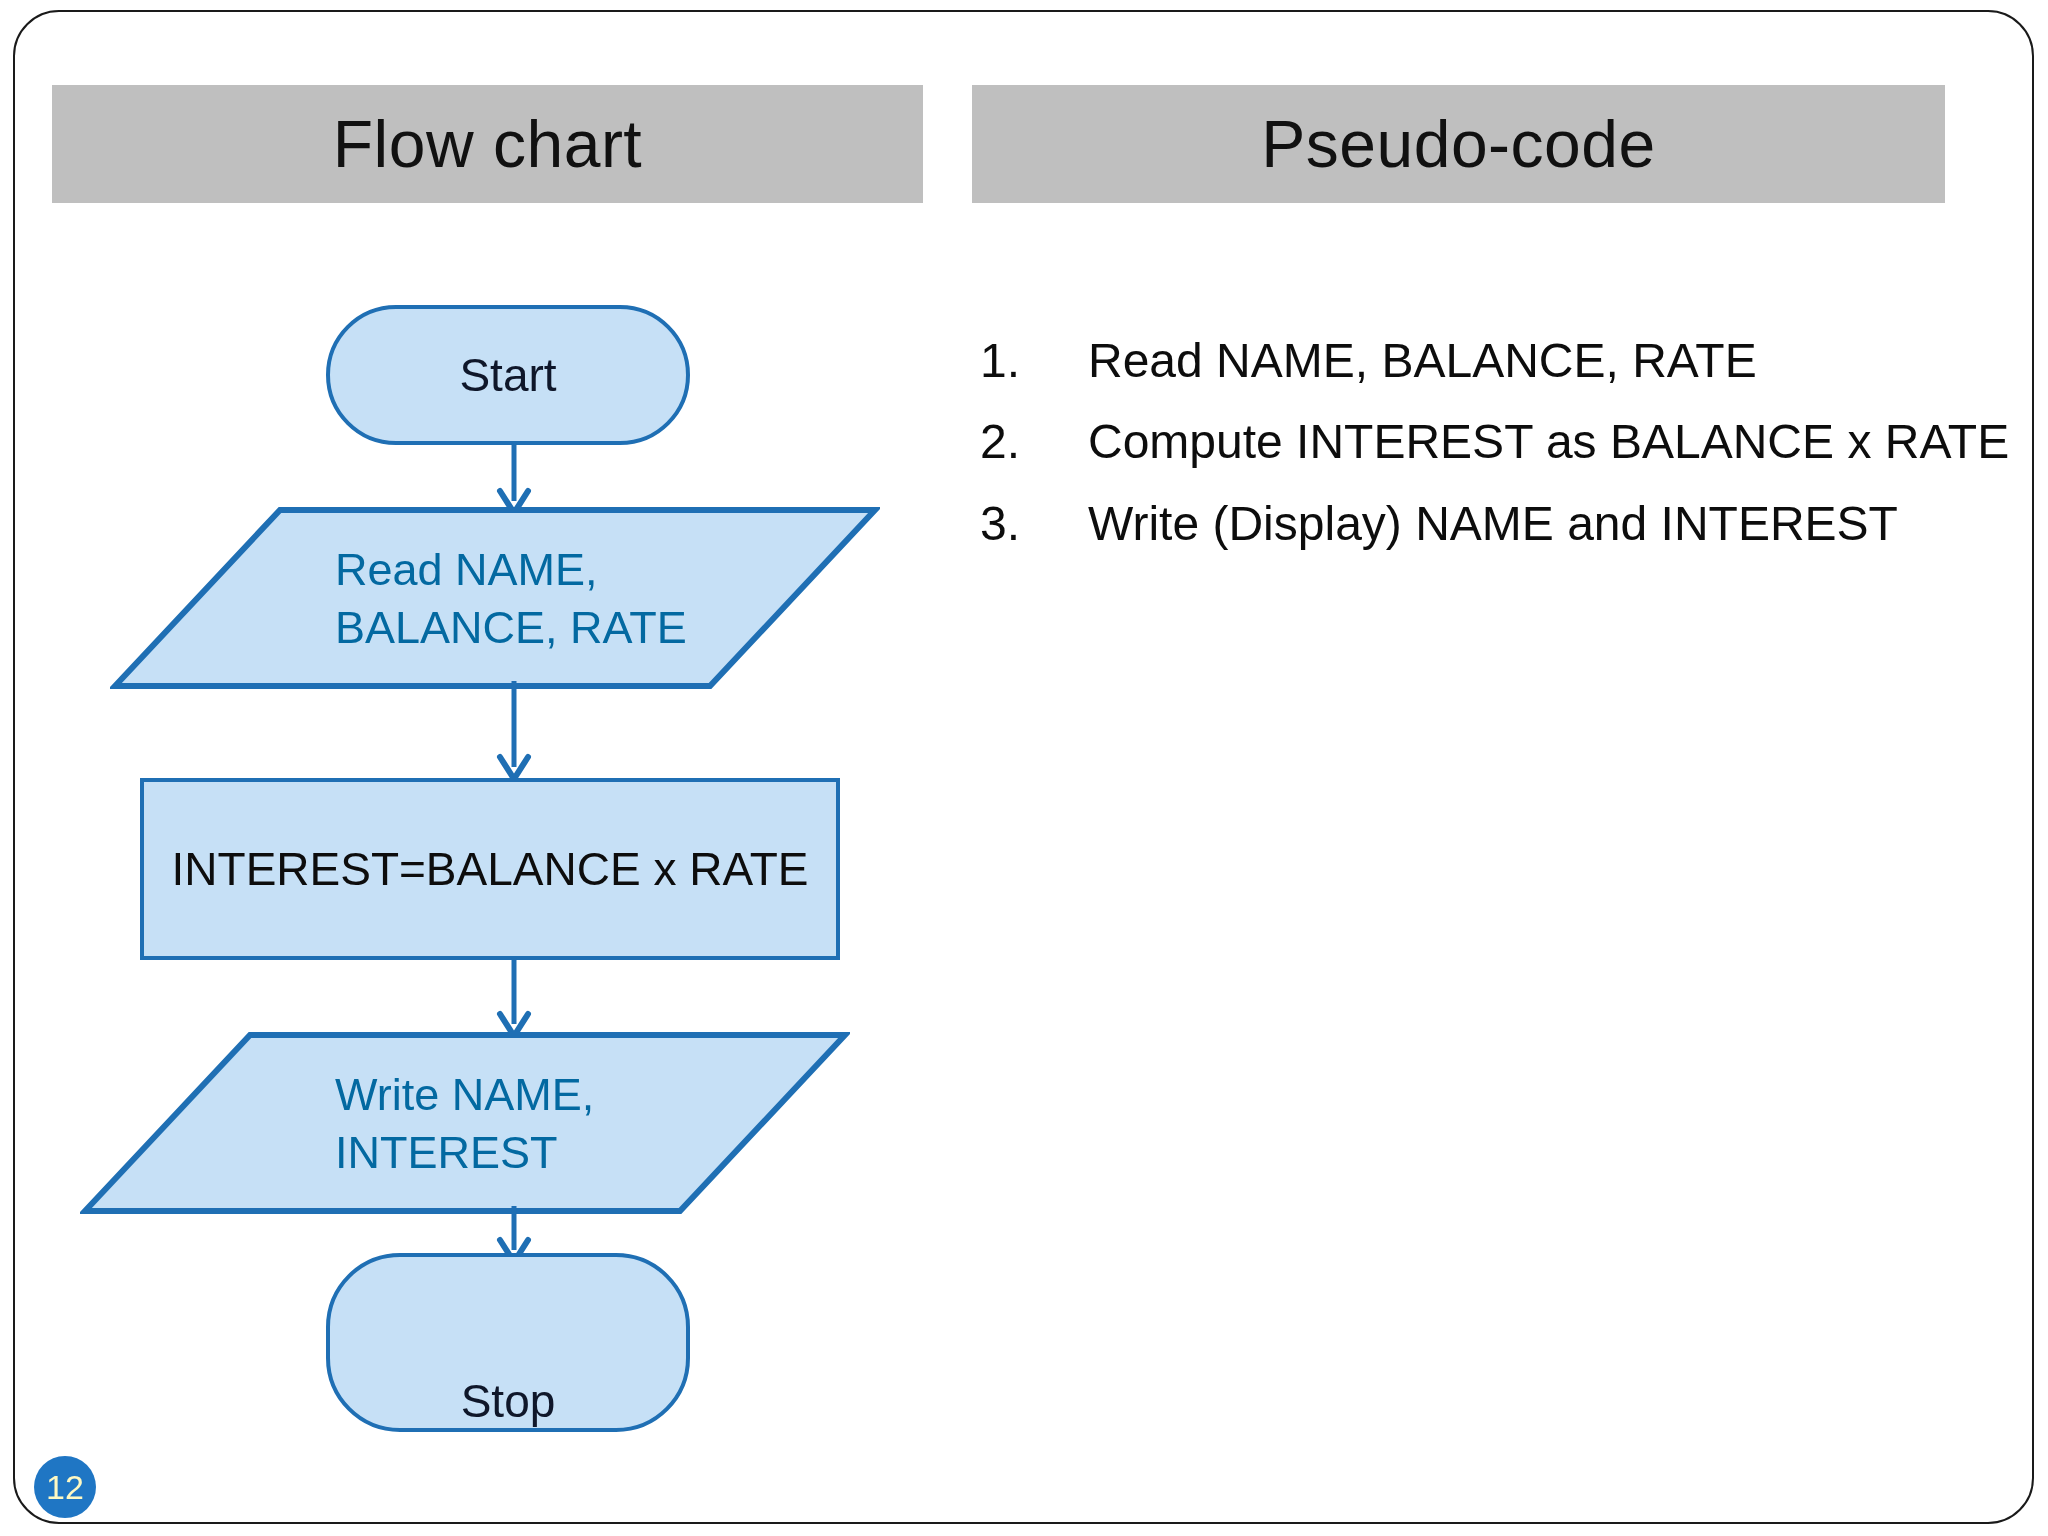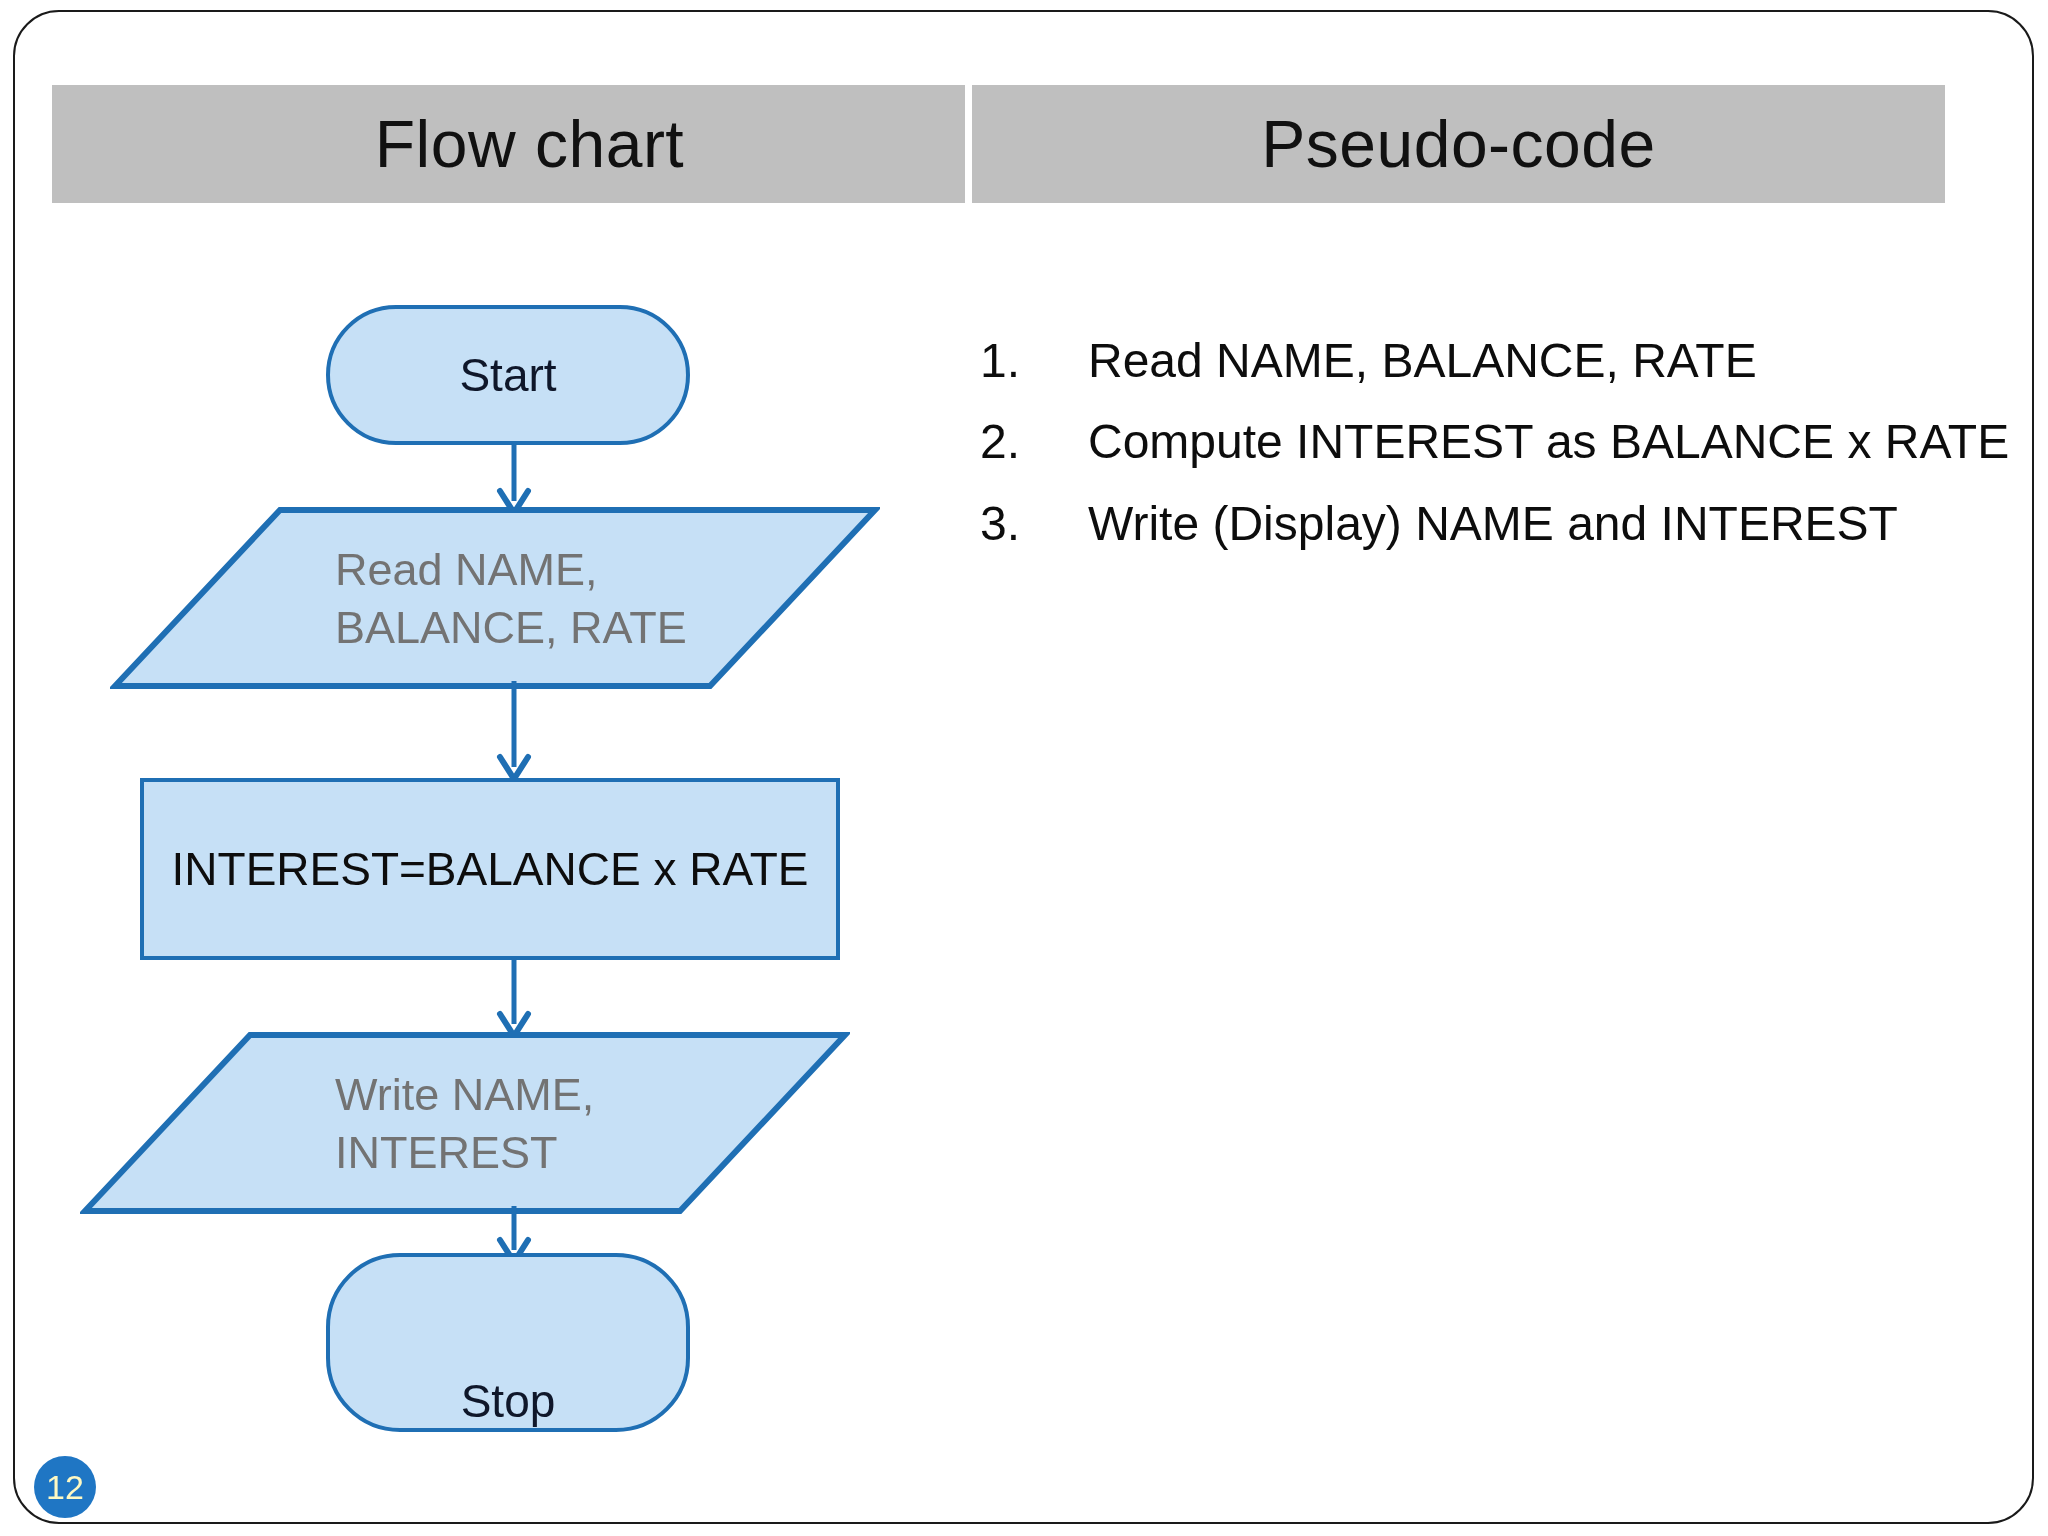--- a/index.html
+++ b/index.html
@@ -42,21 +42,21 @@
     justify-content: center;
   }
   .header-bar .header-text {
     font-size: 66px;
     color: #111111;
     font-weight: 400;
     letter-spacing: 0.5px;
     line-height: 1;
     font-family: "Liberation Sans", sans-serif;
   }
-  #bar-flowchart { left: 52px; width: 871px; padding-left: 42px; }
+  #bar-flowchart { left: 52px; width: 871px; }
   #bar-pseudocode { left: 972px; width: 973px; }
 
   
   #flowchart {
     position: absolute;
     left: 0;
     top: 0;
     width: 960px;
     height: 1536px;
   }
@@ -92,21 +92,21 @@
     color: #0d0d0d;
   }
 
   
   .io-wrap {
     position: absolute;
   }
   .io-wrap svg { display: block; }
   .io-text {
     position: absolute;
-    color: #737373;
+    color: #0369a1;
     font-size: 45px;
     line-height: 1.28;
     text-align: left;
     white-space: pre-line;
   }
 
   
   .connector { position: absolute; }
   .connector svg { display: block; }
 

